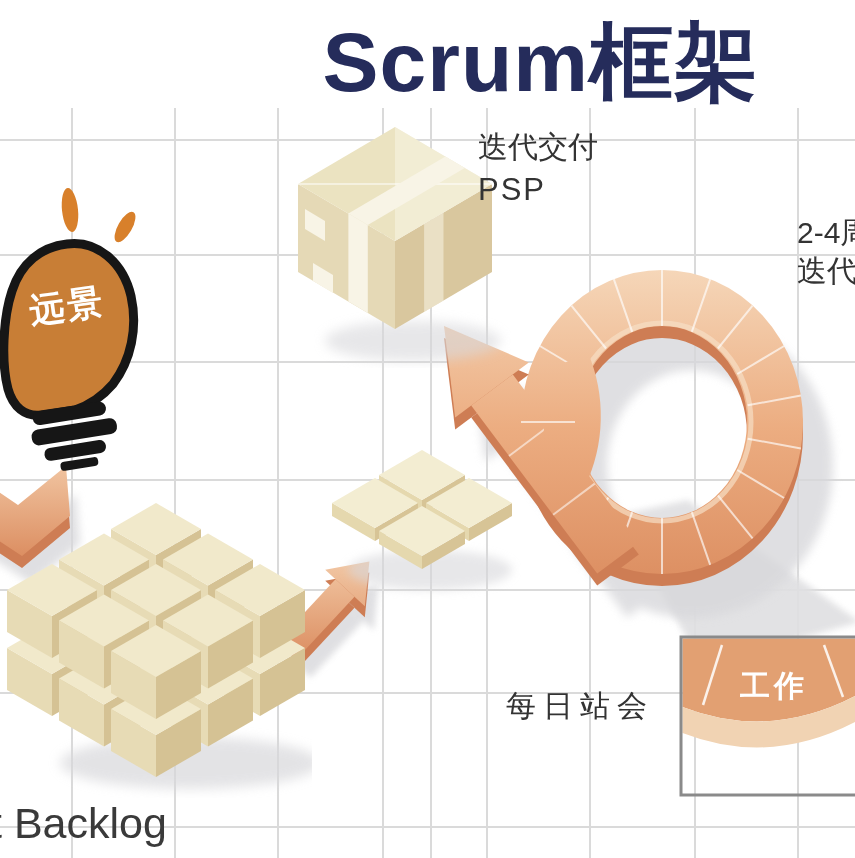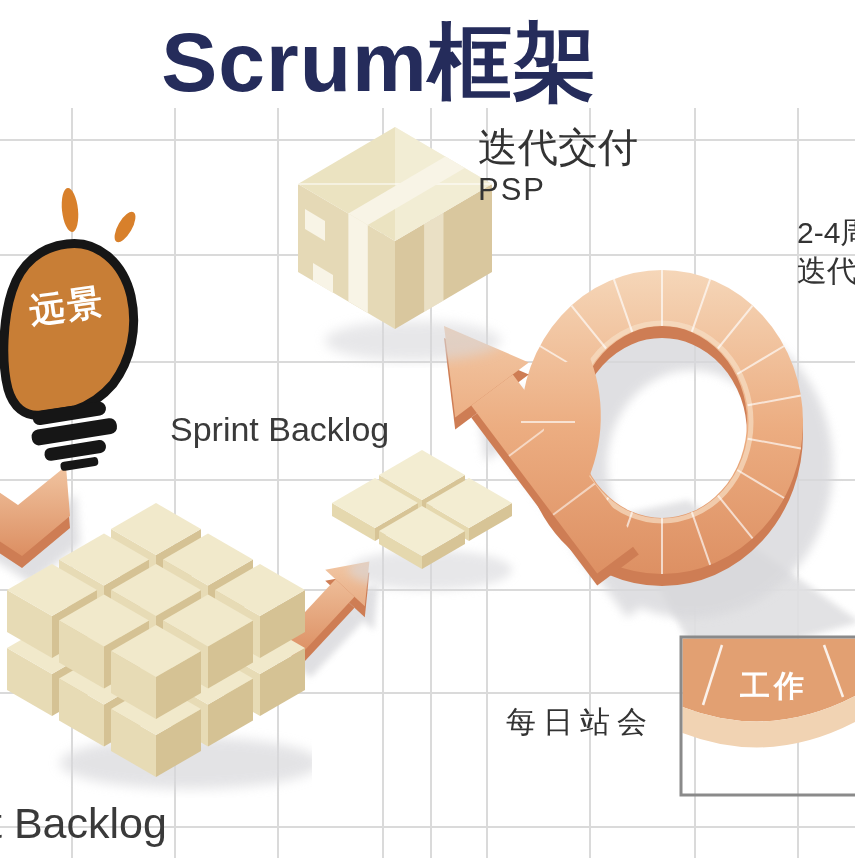--- a/index.html
+++ b/index.html
@@ -1,28 +1,28 @@
 <!DOCTYPE html>
 <html><head>
 <meta charset="utf-8">
 <style>
   html,body{margin:0;padding:0;}
   body{width:855px;height:858px;overflow:hidden;background:#ffffff;position:relative;
        font-family:"Liberation Sans", sans-serif;}
   #canvas{position:absolute;left:0;top:0;width:855px;height:858px;overflow:hidden;}
   svg.layer{position:absolute;pointer-events:none;}
   .full{left:0;top:0;width:855px;height:858px;}
-  #page-title{position:absolute;left:0;top:6px;width:759px;text-align:center;
+  #page-title{position:absolute;left:0;top:6px;width:759px;text-align:right;
       font-size:84px;font-weight:700;color:#252C5B;letter-spacing:1px;}
   .lbl{position:absolute;color:#333333;white-space:nowrap;}
-  #lbl-iter-delivery{left:478px;top:128px;font-size:40px;line-height:38px;}
+  #lbl-iter-delivery{left:478px;top:128px;font-size:30px;line-height:38px;}
   #lbl-psp{left:478px;top:172px;font-size:31px;letter-spacing:2px;}
   #lbl-sprint-backlog{left:170px;top:410px;font-size:34px;color:#3a3a3a;}
   #lbl-duration{left:797px;top:214px;font-size:30px;line-height:38px;}
-  #lbl-daily{left:506px;top:686px;font-size:30px;letter-spacing:7px;margin-top:16px;}
+  #lbl-daily{left:506px;top:686px;font-size:30px;letter-spacing:7px;}
   #lbl-backlog{left:-10px;top:799px;font-size:43px;color:#3a3a3a;}
 </style>
 </head>
 <body>
 
 <div id="canvas">
 
   <svg id="grid-svg" class="layer full">
       <line x1="72" y1="108" x2="72" y2="858" stroke="#DADADA" stroke-width="2"></line>
       <line x1="175" y1="108" x2="175" y2="858" stroke="#DADADA" stroke-width="2"></line>
@@ -263,18 +263,17 @@
   <div id="page-title">Scrum框架</div>
 
   <div id="lbl-iter-delivery" class="lbl">迭代交付</div>
   <div id="lbl-psp" class="lbl">PSP</div>
 
   <div id="lbl-duration" class="lbl">
     <div>2-4周</div>
     <div>迭代</div>
   </div>
 
-  <div id="lbl-sprint-backlog" class="lbl">Sprint Backlog</div>
 
   <div id="lbl-daily" class="lbl">每日站会</div>
 
   <div id="lbl-backlog" class="lbl">t Backlog</div>
 </div>
 
 </body></html>

